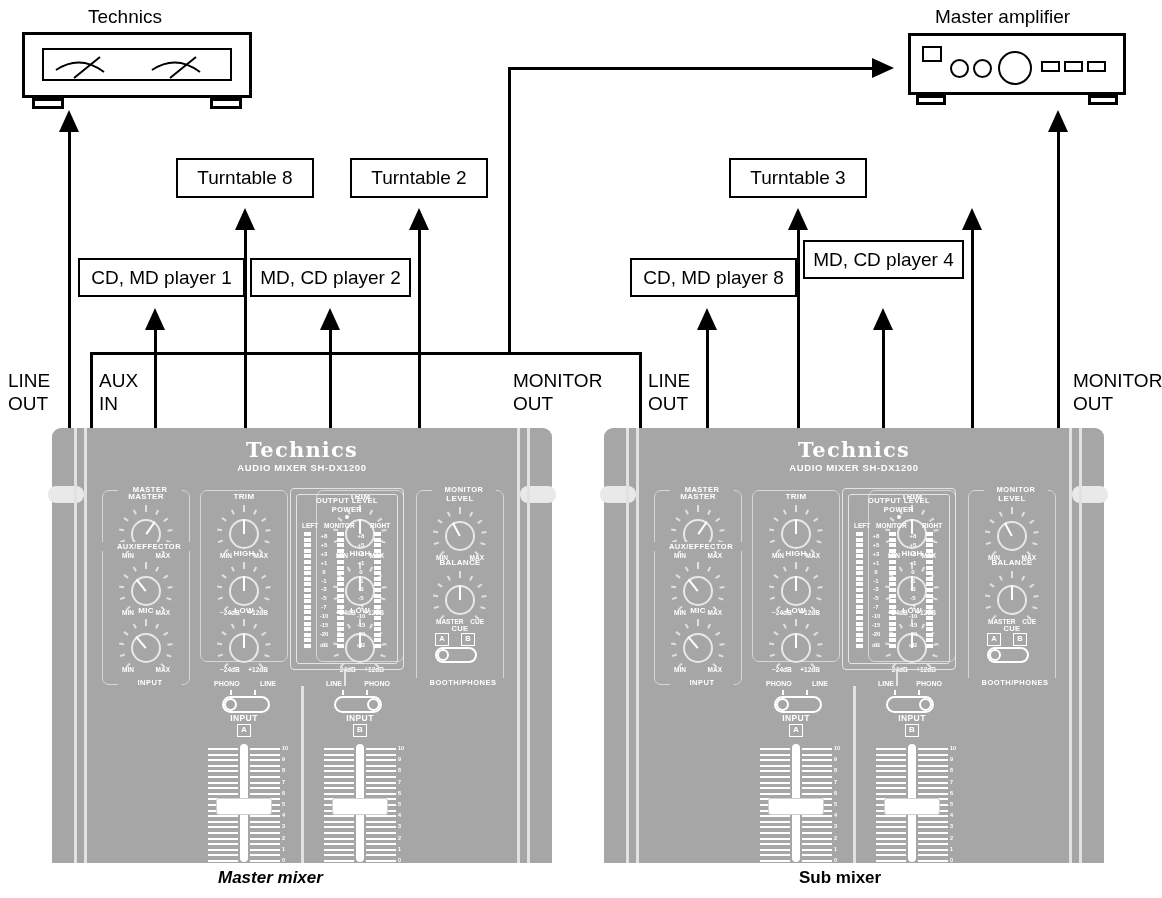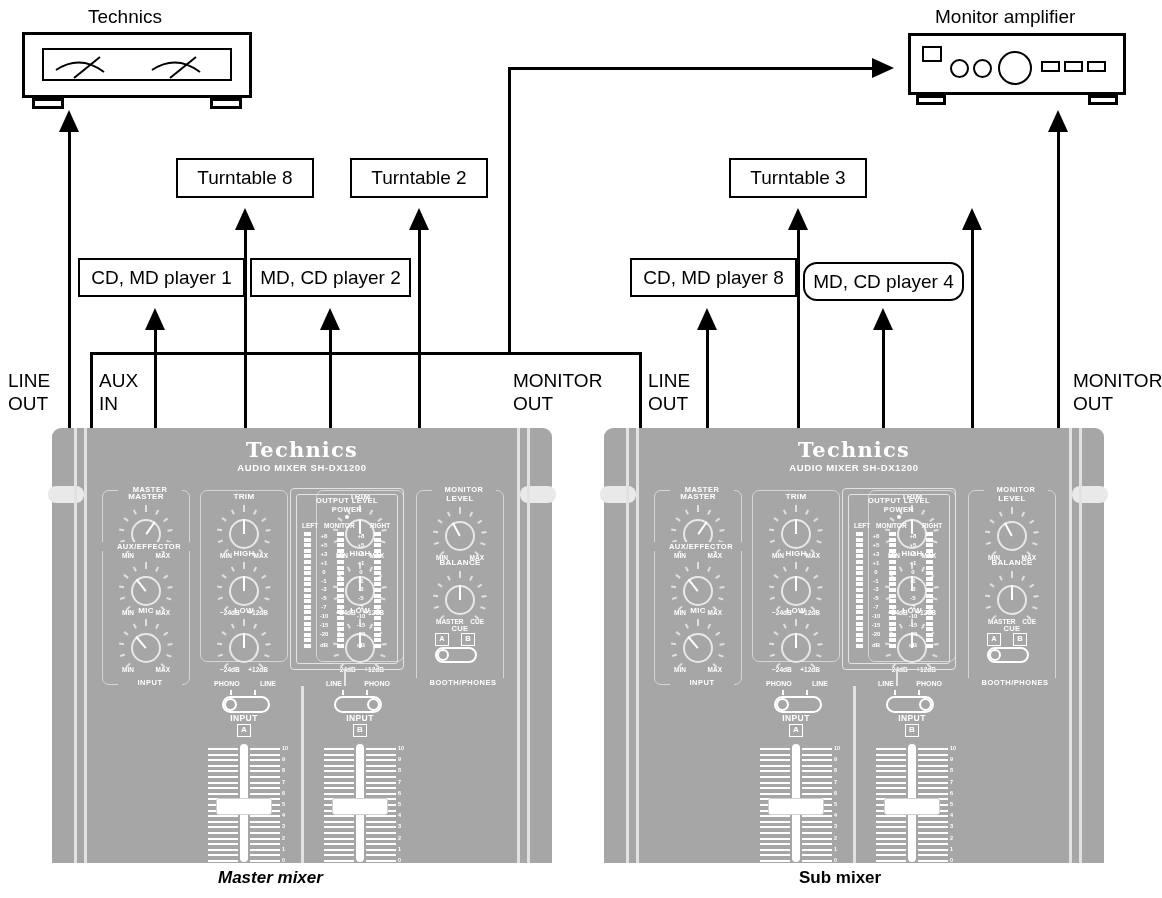--- a/index.html
+++ b/index.html
@@ -92,42 +92,42 @@
     <svg class="vuArc" width="190" height="33" style="left:20px;top:16px;">
       <path d="M 14 22 Q 38 6 62 24" fill="none" stroke="#000" stroke-width="2"></path>
       <line x1="32" y1="30" x2="58" y2="9" stroke="#000" stroke-width="2"></line>
       <path d="M 110 22 Q 134 6 158 24" fill="none" stroke="#000" stroke-width="2"></path>
       <line x1="128" y1="30" x2="154" y2="9" stroke="#000" stroke-width="2"></line>
     </svg>
     <div class="ampFoot" style="left:10px;top:66px;width:32px;height:11px;"></div>
     <div class="ampFoot" style="left:188px;top:66px;width:32px;height:11px;"></div>
   </div>
 
-  <div class="cap" style="left:935px;top:6px;">Monitor amplifier</div>
+  <div class="cap" style="left:935px;top:6px;">Master amplifier</div>
   <div class="amp" style="left:908px;top:33px;">
     <div class="ampBody" style="left:0;top:0;width:218px;height:62px;"></div>
     <div class="sq" style="left:14px;top:13px;width:20px;height:16px;"></div>
     <div class="ci" style="left:42px;top:26px;width:19px;height:19px;"></div>
     <div class="ci" style="left:65px;top:26px;width:19px;height:19px;"></div>
     <div class="ci" style="left:90px;top:18px;width:34px;height:34px;"></div>
     <div class="sq" style="left:133px;top:28px;width:19px;height:11px;"></div>
     <div class="sq" style="left:156px;top:28px;width:19px;height:11px;"></div>
     <div class="sq" style="left:179px;top:28px;width:19px;height:11px;"></div>
     <div class="ampFoot" style="left:8px;top:62px;width:30px;height:10px;"></div>
     <div class="ampFoot" style="left:180px;top:62px;width:30px;height:10px;"></div>
   </div>
 
   <div class="box" style="left:176px;top:158px;width:138px;height:40px;">Turntable 8</div>
   <div class="box" style="left:350px;top:158px;width:138px;height:40px;">Turntable 2</div>
   <div class="box" style="left:729px;top:158px;width:138px;height:40px;">Turntable 3</div>
 
   <div class="box" style="left:78px;top:258px;width:167px;height:39px;">CD, MD player 1</div>
   <div class="box" style="left:250px;top:258px;width:161px;height:39px;">MD, CD player 2</div>
   <div class="box" style="left:630px;top:258px;width:167px;height:39px;">CD, MD player 8</div>
-  <div class="box" style="left:803px;top:262px;width:161px;height:39px;border-radius:14px;">MD, CD player 4</div>
+  <div class="box" style="left:803px;top:240px;width:161px;height:39px;">MD, CD player 4</div>
 
   <div class="ln vln" style="left:68px;top:130px;width:3px;height:300px;"></div>
   <div class="arwU" style="left:59px;top:110px;"></div>
 
   <div class="ln hln" style="left:90px;top:352px;width:552px;height:3px;"></div>
   <div class="ln vln" style="left:90px;top:352px;width:3px;height:78px;"></div>
   <div class="ln vln" style="left:639px;top:352px;width:3px;height:78px;"></div>
 
   <div class="ln vln" style="left:508px;top:67px;width:3px;height:287px;"></div>
   <div class="ln hln" style="left:508px;top:67px;width:368px;height:3px;"></div>

